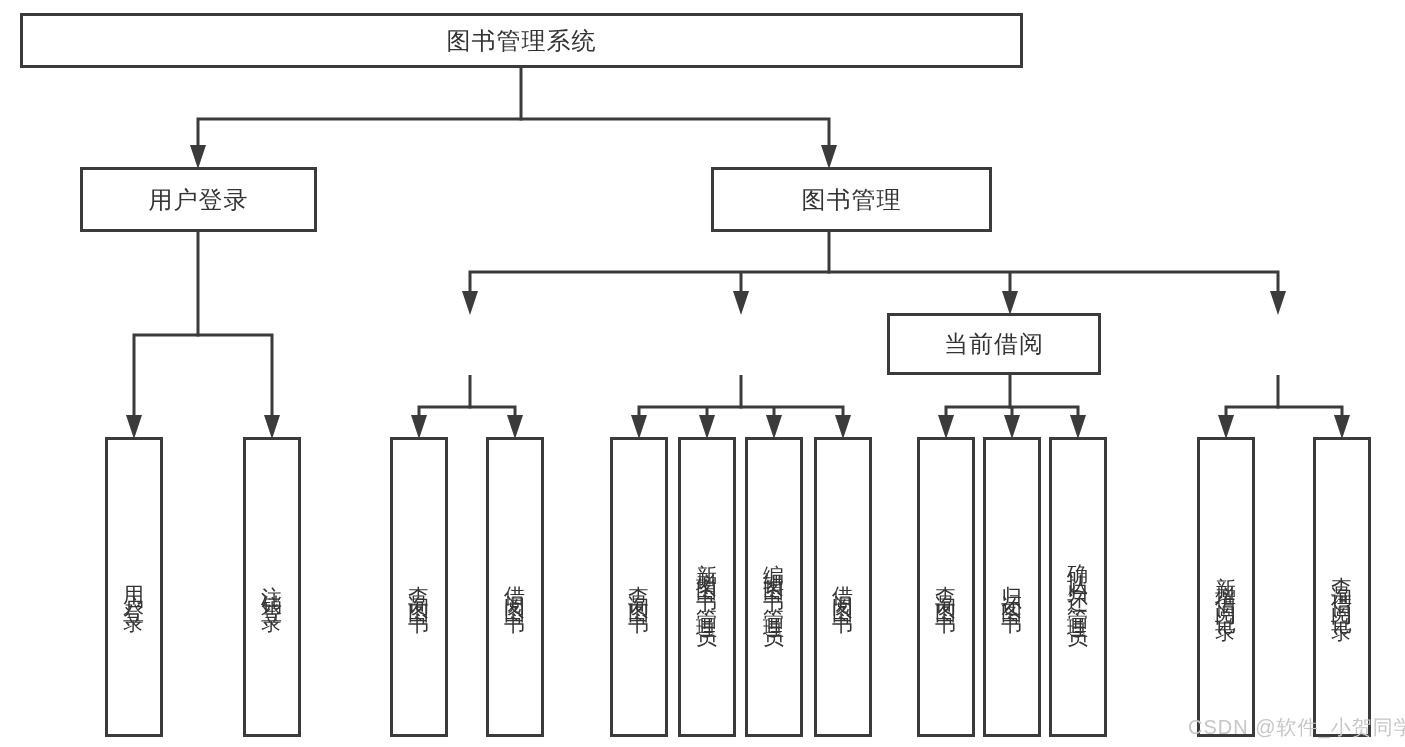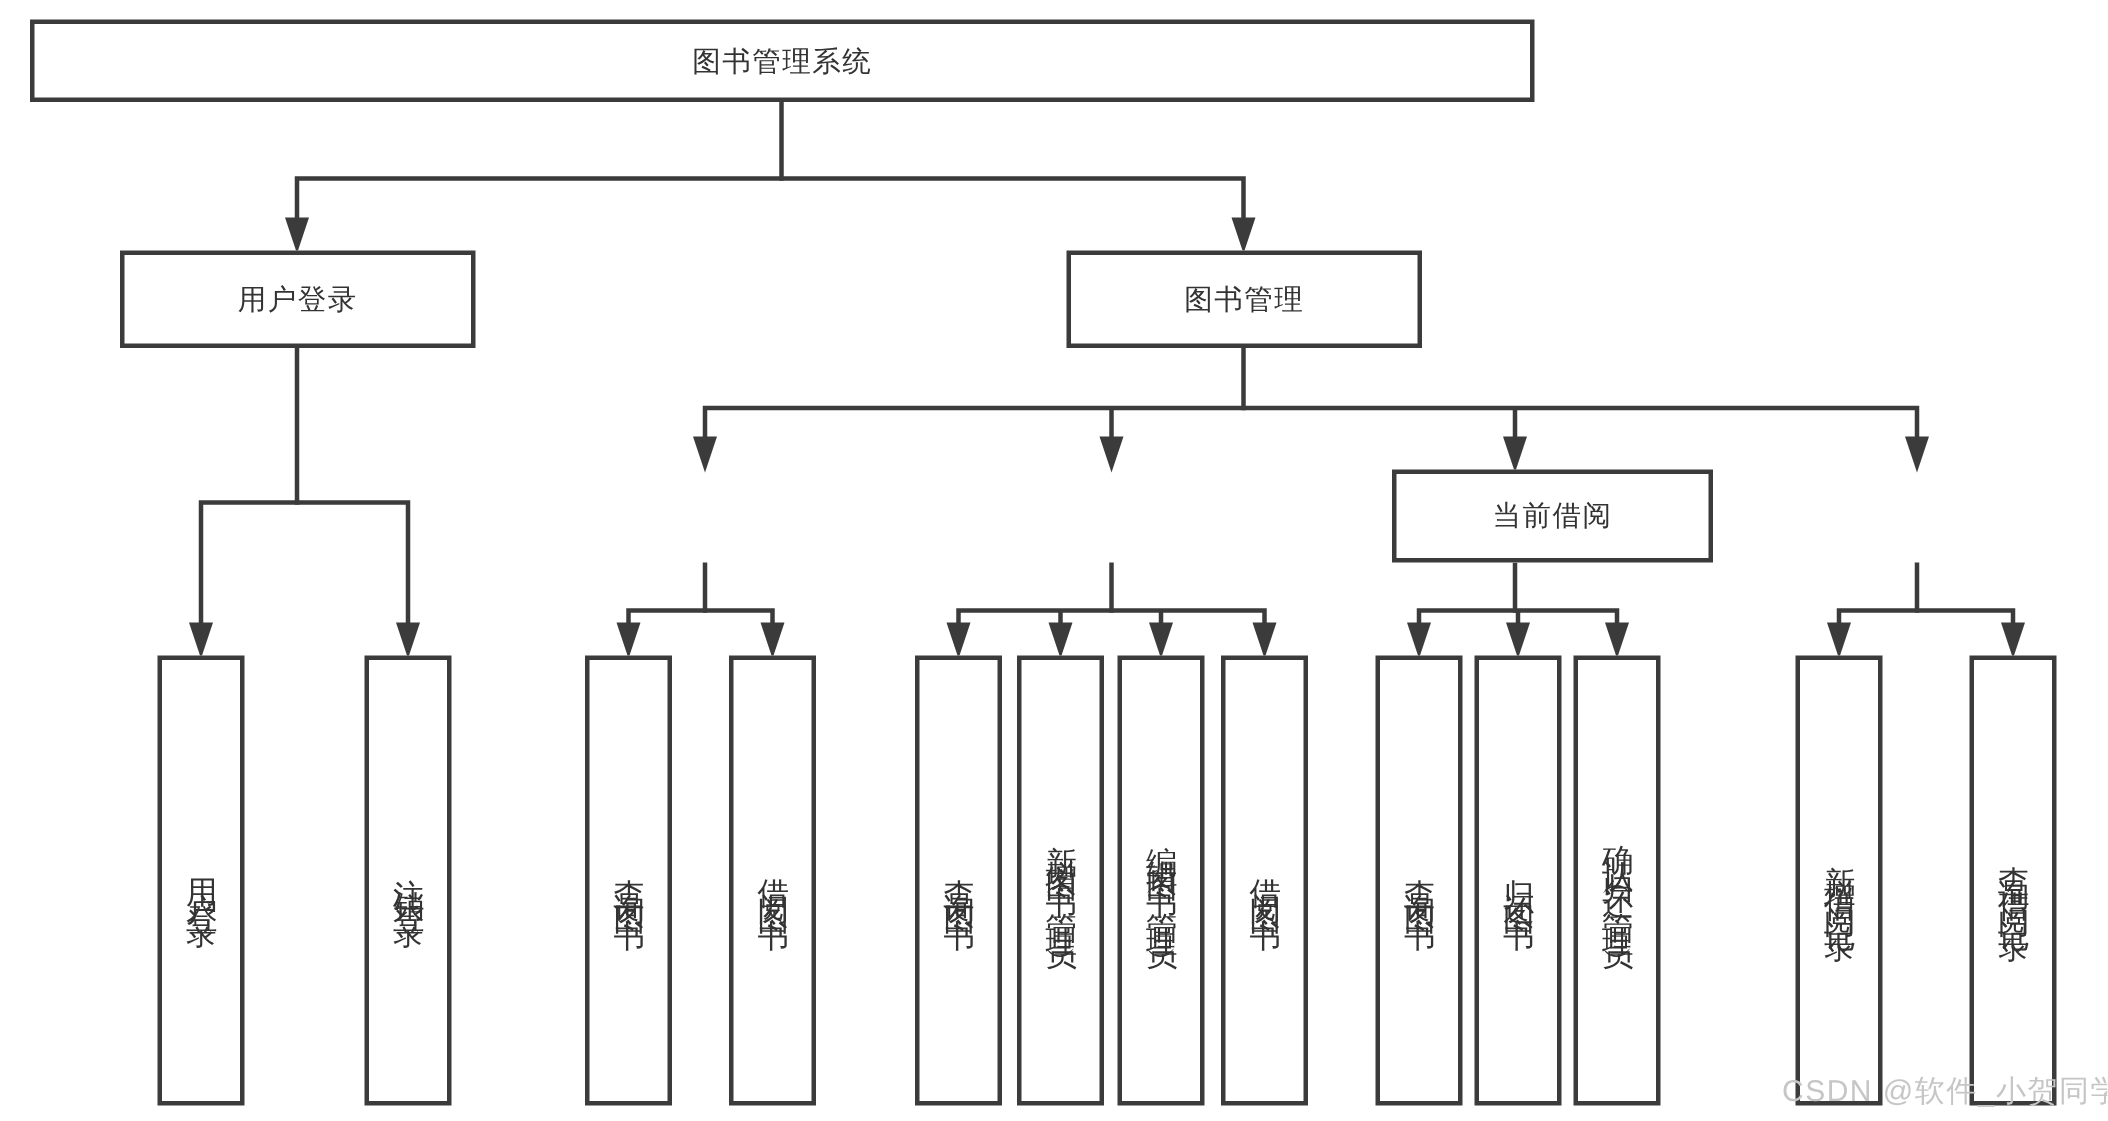--- a/index.html
+++ b/index.html
@@ -15,26 +15,26 @@
   .node{
     position:absolute;
     box-sizing:border-box;
     border:3px solid #3b3b3b;
     background:#ffffff;
     display:flex;
     align-items:center;
     justify-content:center;
     z-index:1;
   }
-  .hlabel{font-size:19px;letter-spacing:1px;white-space:nowrap;}
+  .hlabel{font-size:24px;letter-spacing:1px;white-space:nowrap;}
   .root-box{left:20px;top:13px;width:1003px;height:55px;}
   .branch-user{left:80px;top:167px;width:237px;height:65px;}
-  .branch-book{left:711px;top:167px;width:237px;height:65px;}
+  .branch-book{left:711px;top:167px;width:281px;height:65px;}
   .module{top:313px;width:214px;height:62px;}
-  .m0{left:363px;} .m1{left:634px;} .m2{left:928px;align-items:center;} .m3{left:1171px;}
+  .m0{left:363px;} .m1{left:634px;} .m2{left:887px;align-items:center;} .m3{left:1171px;}
   .leaf{top:437px;width:58px;height:300px;}
   .vlabel{
     writing-mode:vertical-rl;
     text-orientation:mixed;
     font-size:21px;
     letter-spacing:9px;
     line-height:1;
     white-space:nowrap;
   }
   .l0{left:105px;} .l1{left:243px;} .l2{left:390px;} .l3{left:486px;}

